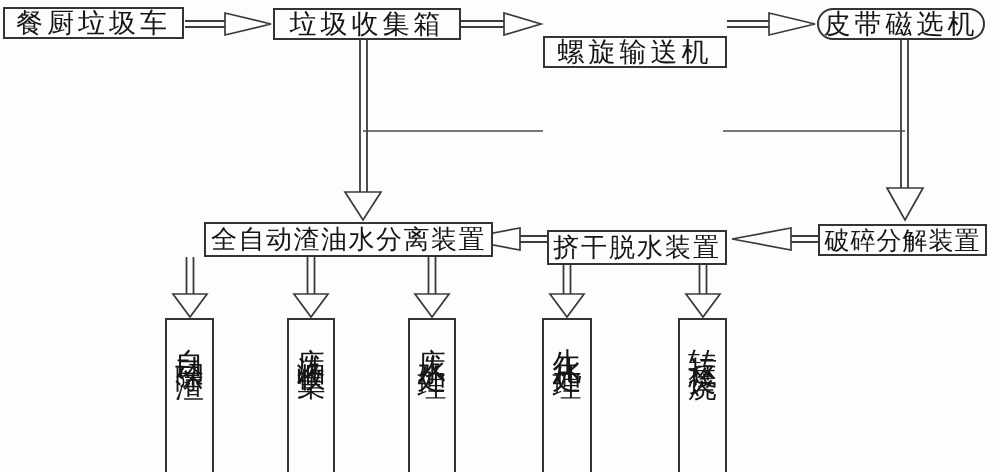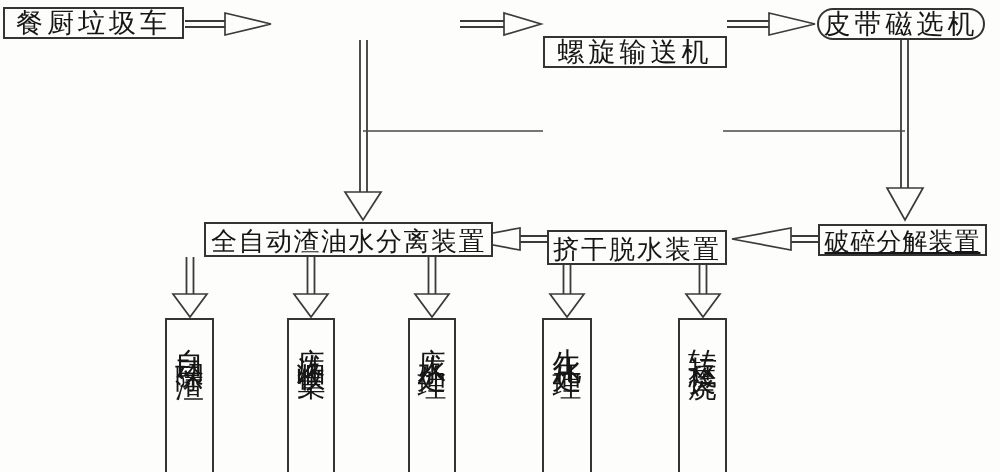--- a/index.html
+++ b/index.html
@@ -9,29 +9,29 @@
     background:#fdfdfc;
     overflow:hidden;
     font-family:"Liberation Serif","DejaVu Serif",serif;
     color:#161616;
   }
   #connectors{position:absolute;left:0;top:0;width:1000px;height:472px;}
   .node{
     position:absolute;
     border:2px solid #343434;
     background:#fdfdfc;
-    display:flex;align-items:flex-end;justify-content:center;
+    display:flex;align-items:center;justify-content:center;
     box-sizing:border-box;
     white-space:nowrap;
     line-height:1;
   }
   .h-node{font-size:27px;letter-spacing:4px;}
   .h-node.wide{font-size:26px;letter-spacing:1.5px;}
   .h-node.mid{font-size:26px;letter-spacing:2px;}
-  .h-node.mid-sm{font-size:25px;letter-spacing:1px;text-decoration:underline;}
+  .h-node.mid-sm{font-size:25px;letter-spacing:1px;}
   .v-node{align-items:flex-start;}
   .v-node .vtext{
     writing-mode:vertical-rl;
     text-orientation:upright;
     font-size:29px;
     letter-spacing:8px;
     padding-top:5px;
     white-space:normal;
   }
   .stroke{stroke:#3b3b3b;fill:none;stroke-width:1.8;}
@@ -100,20 +100,23 @@
     </g>
     <g>
       <path class="stroke" d="M699.5 257 V294 M706.5 257 V294"></path>
       <polygon class="head" points="686,294 720,294 703,317"></polygon>
     </g>
   </svg>
 
   <div class="node h-node" style="left:3px;top:7px;width:181px;height:32px;">
     <span>餐厨垃圾车</span>
   </div>
+  <div class="node h-node" style="left:273px;top:8px;width:188px;height:32px;">
+    <span>垃圾收集箱</span>
+  </div>
   <div class="node h-node" style="left:543px;top:8px;width:184px;height:32px;margin-top:28px;">
     <span>螺旋输送机</span>
   </div>
   <div class="node h-node" style="left:817px;top:8px;width:168px;height:32px;border-radius:16px;">
     <span>皮带磁选机</span>
   </div>
 
 
   <div class="node h-node wide" style="left:168px;top:222px;width:289px;height:35px;margin-left:36px;">
     <span>全自动渣油水分离装置</span>

